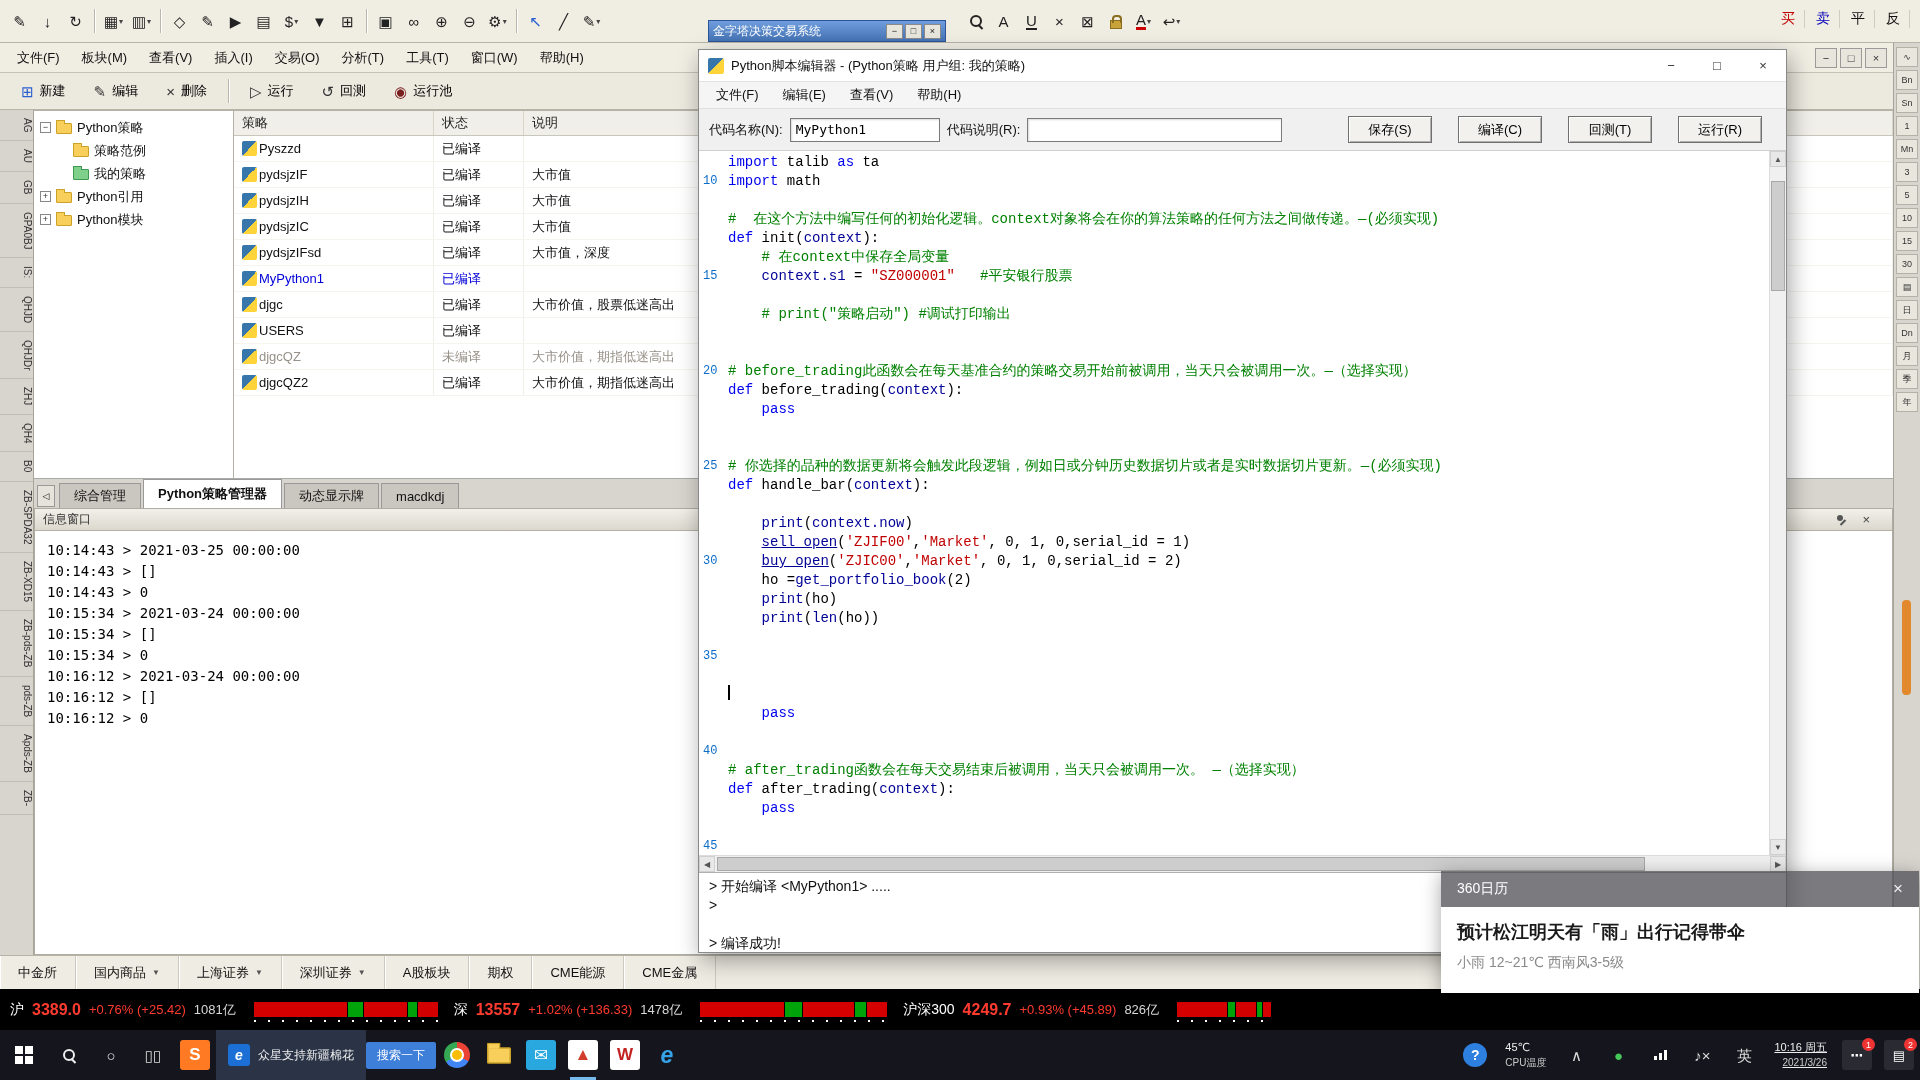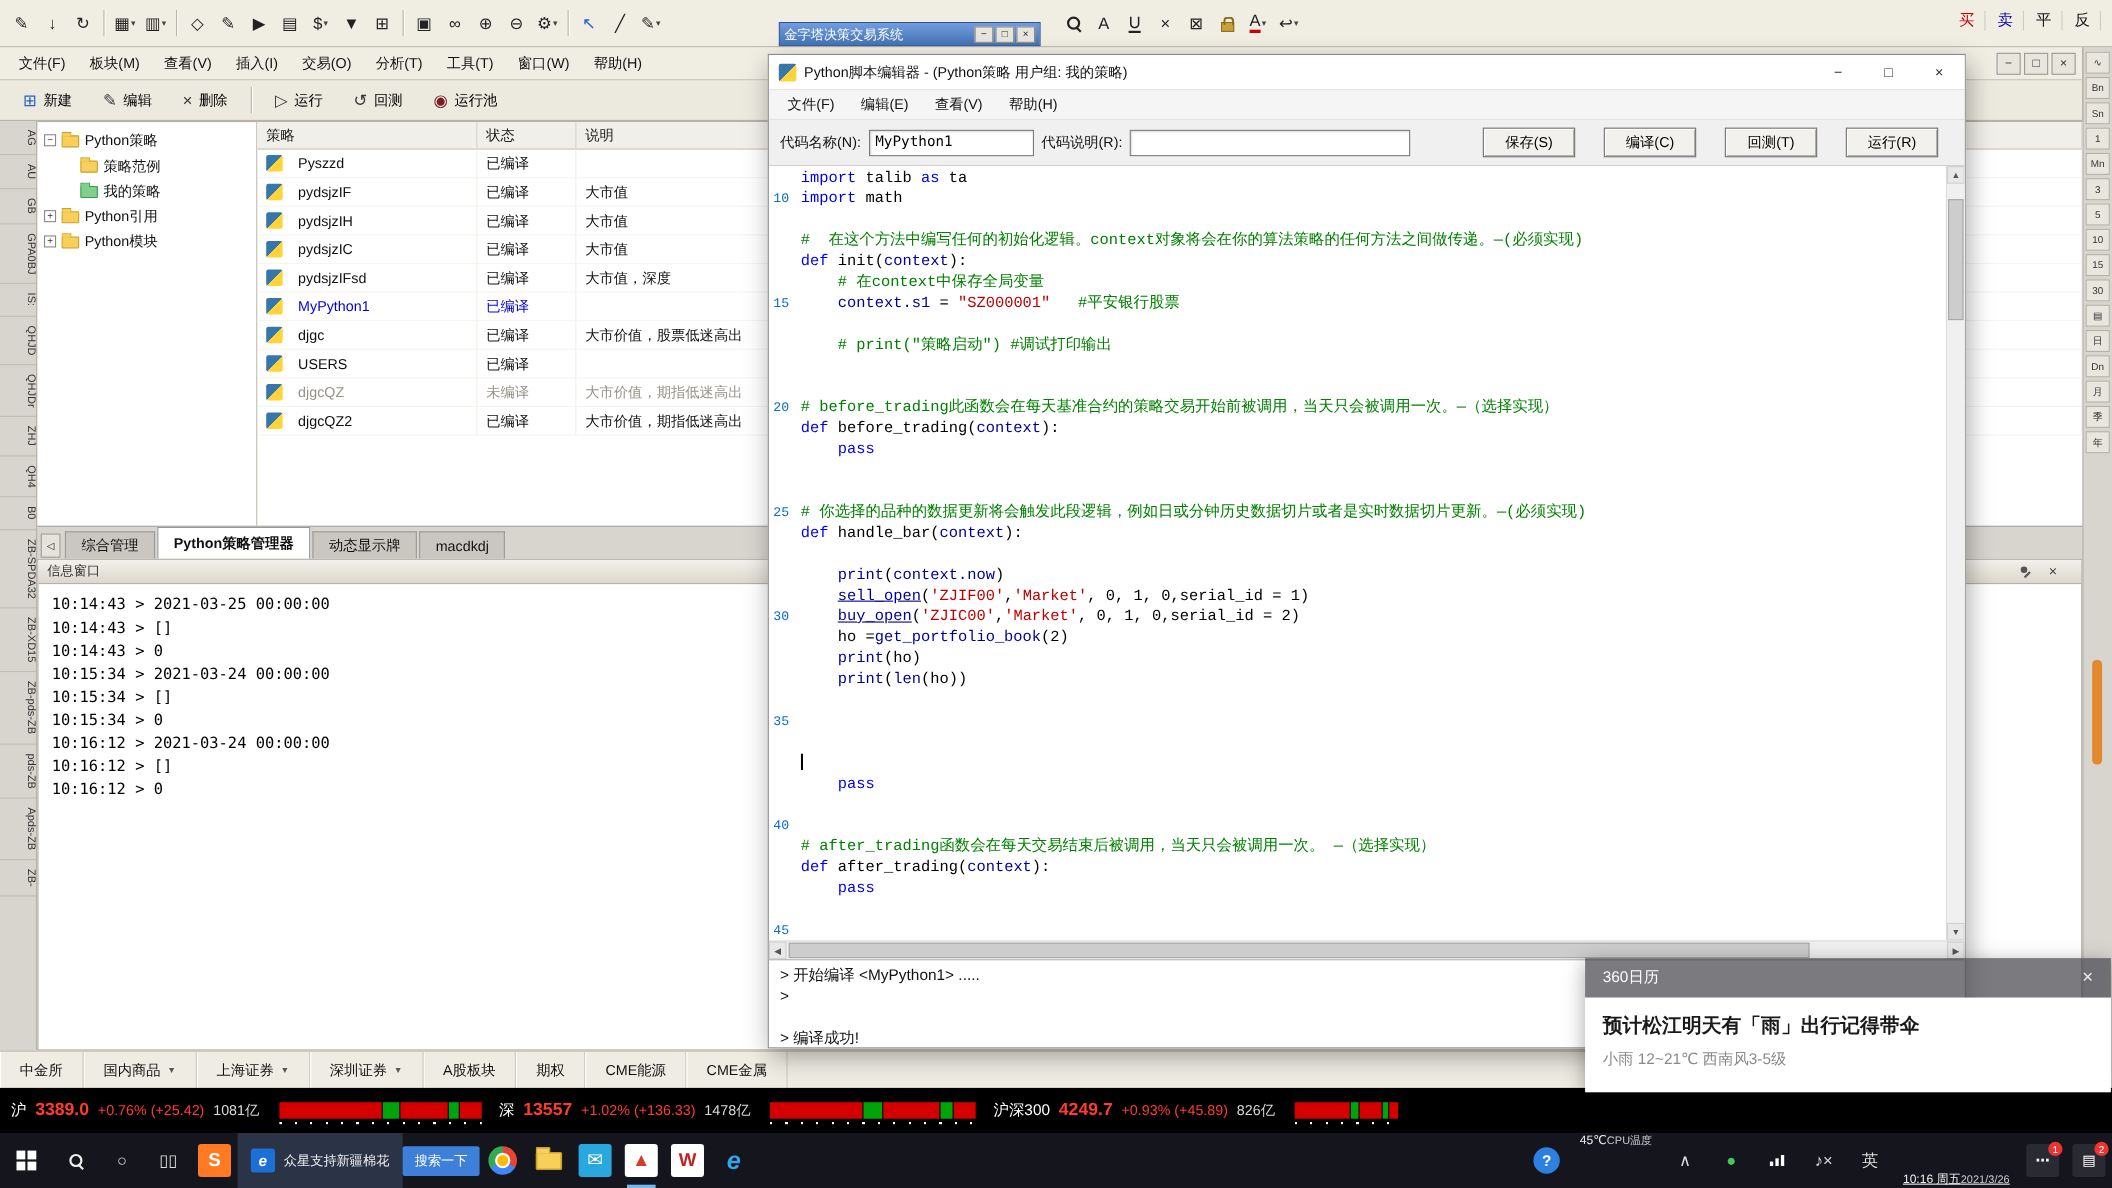--- a/index.html
+++ b/index.html
@@ -62,21 +62,21 @@
 .folder.green::before{background:#7ed08a;border-color:#3d9950}
 .folder.big{transform:scale(1.5);margin:0 4px}
 
 
 #table-panel{position:absolute;left:234px;top:110px;width:1659px;height:368px;background:#fff;border-top:1px solid #b5b1a6;overflow:hidden}
 .thead{display:flex;height:25px;background:#f0efe9;border-bottom:1px solid #c9c6bc;font-size:13px;color:#222}
 .th{padding:3px 8px;border-right:1px solid #d8d5cb}
 .th1{width:200px}.th2{width:90px}.th3{flex:1}
 .trr{display:flex;height:26px;align-items:stretch;font-size:13px}
 .td{padding:0 8px;display:flex;align-items:center;border-right:1px solid #f1efe9;border-bottom:1px solid #f6f4ee}
-.td1{width:200px;gap:14px}.td2{width:90px}.td3{flex:1}
+.td1{width:200px;gap:2px}.td2{width:90px}.td3{flex:1}
 .trr.active{color:#0000d8}
 .trr.disabled{color:#979289}
 .pyicon{width:15px;height:15px;border-radius:2px;background:linear-gradient(135deg,#3776ab 50%,#ffd43b 50%);flex:none}
 
 
 #bottom-tabs{position:absolute;left:34px;top:478px;right:27px;height:30px;background:#d8d5cf;display:flex;align-items:flex-end;padding-left:3px;border-top:1px solid #aaa}
 .tab-nav{width:18px;height:22px;border:1px solid #999;background:#e6e3db;font-size:9px;display:flex;align-items:center;justify-content:center;margin-right:4px;margin-bottom:1px}
 .btab{height:25px;padding:0 14px;display:flex;align-items:center;border:1px solid #999;border-bottom:none;background:#cac7c0;font-size:13px;margin-right:2px}
 .btab.active{background:#fff;font-weight:bold;height:29px}
 
@@ -157,21 +157,21 @@
 .tile{width:30px;height:30px;border-radius:3px;display:flex;align-items:center;justify-content:center;font-size:17px;font-weight:bold}
 .tile.round{border-radius:50%;width:24px;height:24px;font-size:14px}
 .tile.small{width:22px;height:22px;font-size:14px;font-style:italic}
 .tile.dark{background:#2a2a33;color:#fff;font-size:13px}
 .chrome{width:26px;height:26px;border-radius:50%;background:conic-gradient(#ea4335 0 33%,#4285f4 33% 66%,#34a853 66% 100%);position:relative}
 .chrome::after{content:"";position:absolute;left:6px;top:6px;width:10px;height:10px;background:#fbbc05;border:2px solid #fff;border-radius:50%}
 .ie{font-size:23px;color:#35a3e8;font-style:italic;font-weight:bold}
 .appbtn{background:rgba(120,160,220,.22);padding:0 12px}
 .applabel{color:#eee;font-size:12px;margin-left:8px;white-space:nowrap}
 .searchbtn{background:#3e7fd9;color:#fff;font-size:12px;padding:5px 11px;border-radius:2px;white-space:nowrap}
-.t2{flex-direction:row;font-size:11px;line-height:15px;padding:0 9px;justify-content:center;align-items:flex-start}
+.t2{flex-direction:column;font-size:11px;line-height:15px;padding:0 9px;justify-content:center;align-items:flex-start}
 .t2 .l1{font-size:11px}
 .t2 .l2{font-size:10px;color:#ccc}
 .badge{position:absolute;right:3px;top:8px;background:#e33;color:#fff;font-size:9px;min-width:13px;height:13px;border-radius:7px;display:flex;align-items:center;justify-content:center;padding:0 2px}
 .sig{display:flex;align-items:flex-end;gap:2px}
 .sig i{width:3px;background:#fff;display:block}
 .tspacer{flex:1 1 auto}
 </style>
 </head>
 <body>
 

